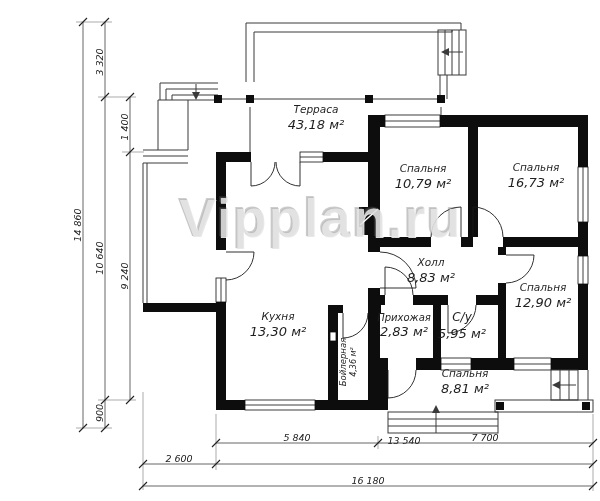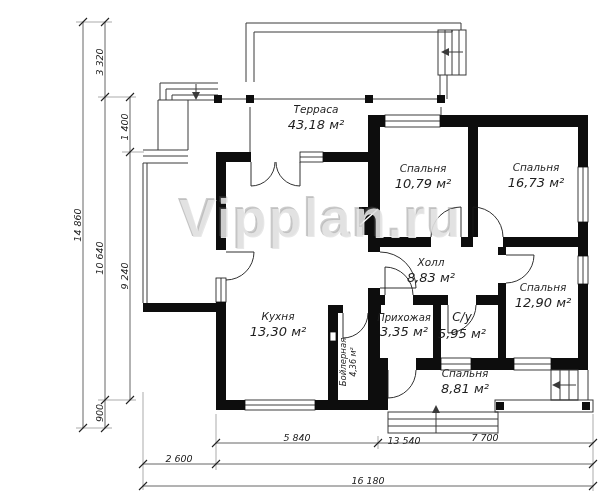--- a/index.html
+++ b/index.html
@@ -279,21 +279,21 @@
   <div class="room-label" style="left:495px;top:296px">
     <div class="room-name">Спальня</div>
     <div class="room-area">12,90 м²</div>
   </div>
   <div class="room-label" style="left:230px;top:325px">
     <div class="room-name">Кухня</div>
     <div class="room-area">13,30 м²</div>
   </div>
   <div class="room-label" style="left:356px;top:326px">
     <div class="room-name" style="font-size:10px">Прихожая</div>
-    <div class="room-area">3,35 м²</div>
+    <div class="room-area">2,83 м²</div>
   </div>
   <div class="room-label" style="left:414px;top:326px">
     <div class="room-name" style="font-size:12px">С/у</div>
     <div class="room-area">5,95 м²</div>
   </div>
   <div class="room-label rot" style="left:301px;top:362px">
     <div class="room-name" style="font-size:8.5px">Бойлерная</div>
     <div class="room-area" style="font-size:8px">4,36 м²</div>
   </div>
   <div class="room-label" style="left:417px;top:382px">

